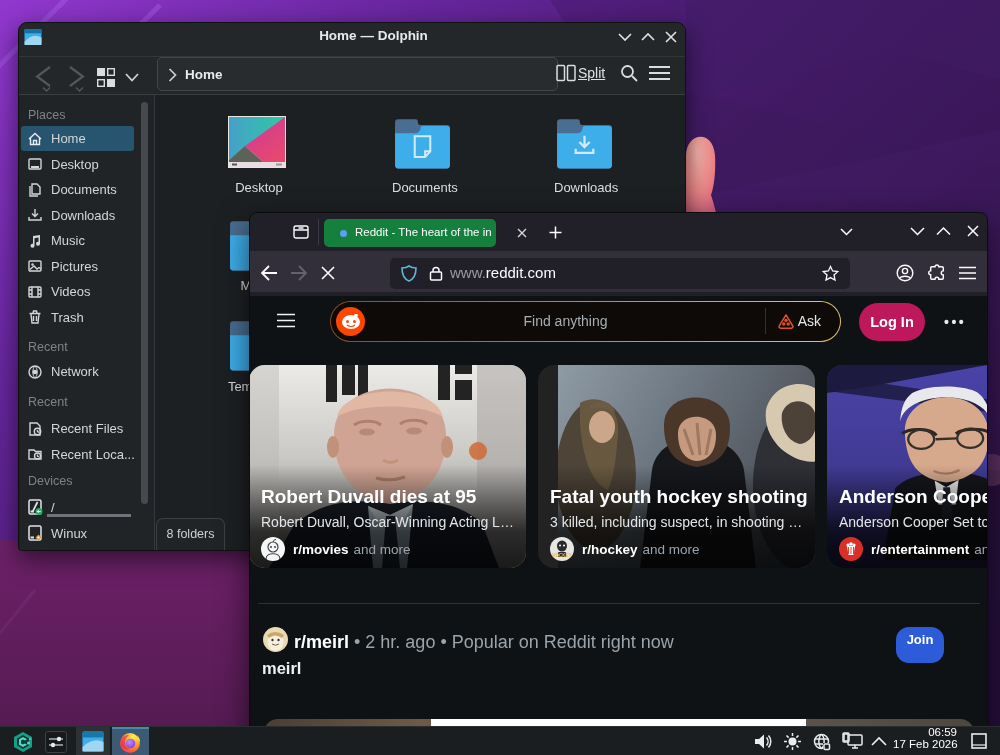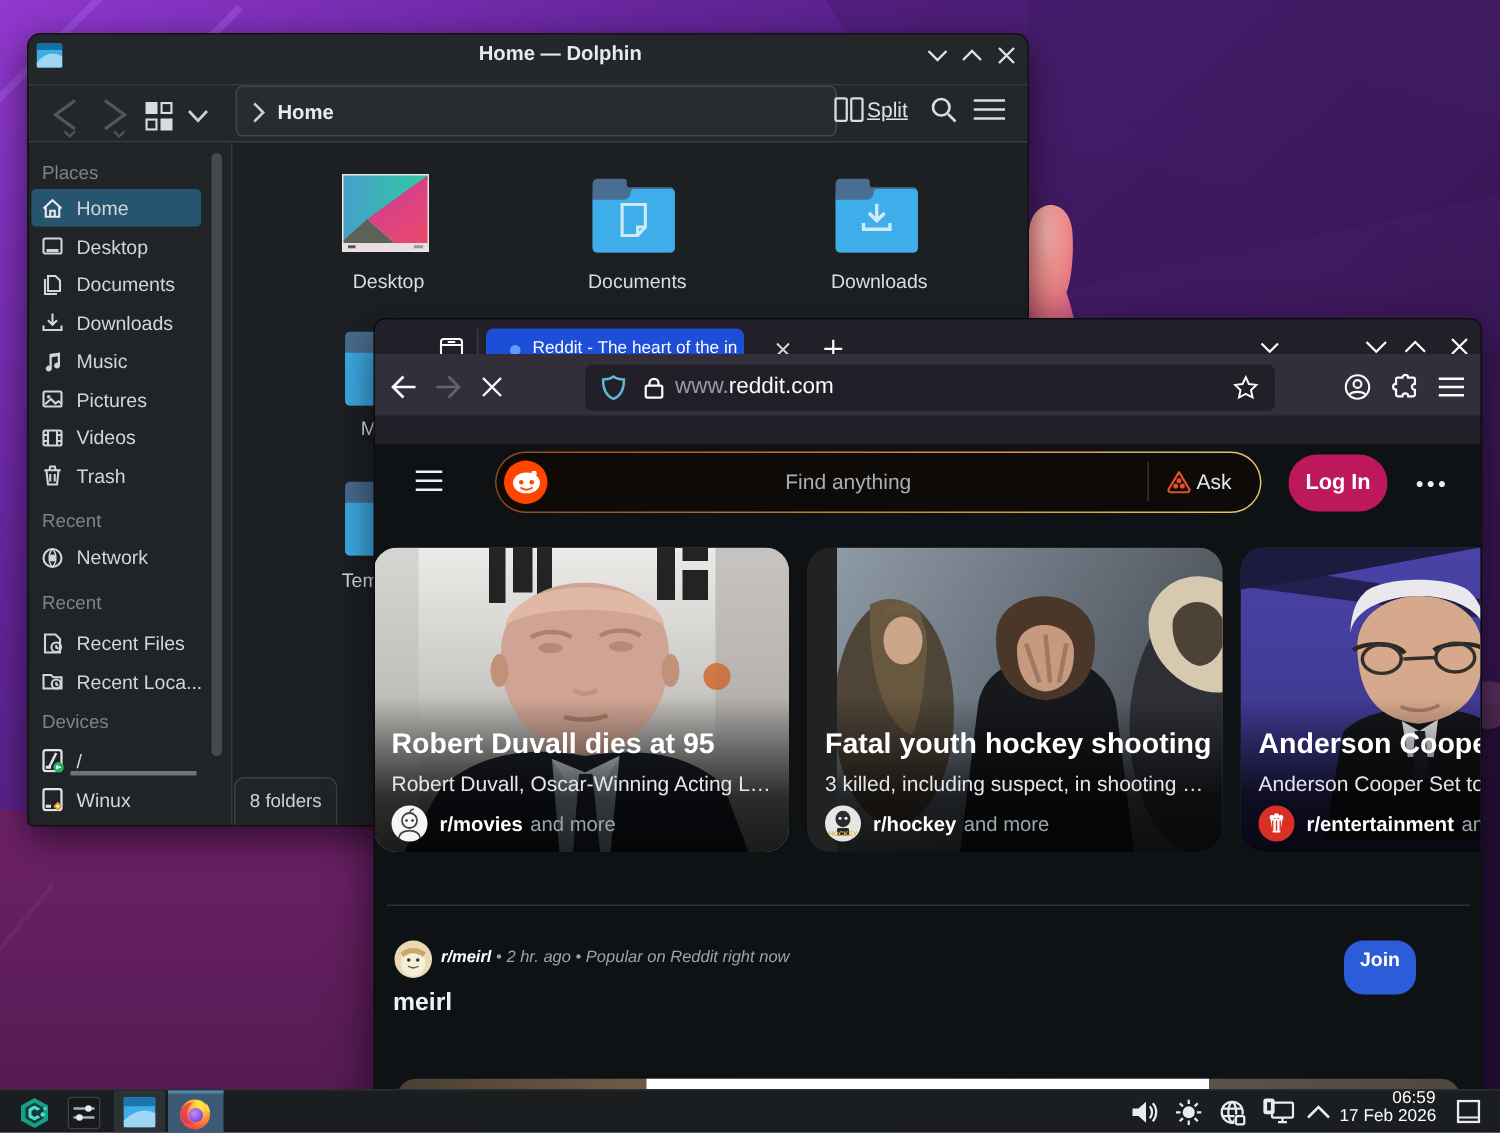--- a/index.html
+++ b/index.html
@@ -17,22 +17,22 @@
 #d-side { left:2px; top:72px; width:113px; height:449px; color:#d3d6d8; font-size:13px; }
 .srow { position:absolute; left:0; width:113px; height:25px; display:flex; align-items:center; white-space:nowrap; overflow:hidden; }
 .srow .ic { width:16px; height:16px; margin-left:6px; margin-right:8px; flex:none; }
 .shead { position:absolute; left:7px; color:#7e8387; font-size:12.5px; }
 #d-view-scroll { left:122px; top:79px; width:7px; height:402px; background:#46494d; border-radius:4px; }
 #d-status { left:137px; top:495px; width:69px; height:35px; background:#202427; border:1px solid #3c4043; border-bottom:none; border-radius:7px 7px 0 0; color:#cfd2d4; font-size:12.5px; text-align:center; line-height:30px; }
 .dlabel { position:absolute; color:#dcdfe1; font-size:13px; text-align:center; }
 
 #firefox { left:249px; top:212px; width:739px; height:534px; background:#211f28; border-radius:8px 8px 0 0; box-shadow:0 10px 30px rgba(0,0,0,.6); overflow:hidden; border:1px solid #0c0c0f; }
 #f-tabs { left:0; top:0; width:100%; height:38px; background:#211f28; }
-#f-tab { left:74px; top:6px; width:172px; height:28px; background:#1d4ed8; border-radius:5px; color:#fbfbfe; font-size:11.5px; }
-#f-nav { left:0; top:23px; width:100%; height:41px; background:#322f3a;padding-left:40px; }
+#f-tab { left:74px; top:6px; width:172px; height:28px; background:#15803d; border-radius:5px; color:#fbfbfe; font-size:11.5px; }
+#f-nav { left:0; top:38px; width:100%; height:41px; background:#322f3a;padding-left:40px; }
 #f-url { left:140px; top:7px; width:460px; height:31px; background:#211f28; border-radius:5px; }
 #f-content { left:0; top:83px; width:737px; height:451px; background:#0f1215; overflow:hidden; }
 
 #r-head { left:0; top:0; width:100%; height:53px; background:#0f1215; }
 #r-search { position:absolute; left:80px; top:5px; width:511px; height:41px; border-radius:21px; background:linear-gradient(90deg,#8a4a20,#c97b30 45%,#e6c46a); padding:0; }
 #r-search::before { content:""; position:absolute; left:1.2px; top:1.2px; right:1.2px; bottom:1.2px; border-radius:20px; background:#0d0a08; }
 .card { position:absolute; top:69px; width:277px; height:203px; border-radius:16px; overflow:hidden; background:#222; }
 .ctitle { position:absolute; left:12px; color:#fff; font-size:19px; font-weight:bold; }
 .csub { position:absolute; left:12px; color:#e3e6e8; font-size:14px; white-space:nowrap; }
 .cgroup { position:absolute; left:12px; display:flex; align-items:center; color:#fff; font-size:13.5px; font-weight:bold; }
@@ -478,21 +478,21 @@
 
       <div class="abs" style="left:13px;top:331px;width:25px;height:25px;border-radius:50%;background:#ead9b2;overflow:hidden;">
           <svg width="25" height="25" viewBox="0 0 25 25">
             <ellipse cx="12.5" cy="15" rx="8" ry="9" fill="#f6efdc"></ellipse>
             <circle cx="9.5" cy="13" r="1.2" fill="#333"></circle>
             <circle cx="15.5" cy="13" r="1.2" fill="#333"></circle>
             <path d="M9,17 Q12.5,19.5 16,17" stroke="#7a5c3a" stroke-width="1" fill="none"></path>
             <path d="M4,8 Q12,2 21,8 L19,11 Q12,6 6,11 Z" fill="#caa86a"></path>
           </svg>
         </div>
-      <div class="abs" style="left:44px;top:336px;font-size:11px;color:#fff;font-weight:bold;font-style:italic;">r/meirl <span style="color:#9aa4aa;font-weight:normal;"> • 2 hr. ago • Popular on Reddit right now</span></div>
+      <div class="abs" style="left:44px;top:336px;font-size:18px;color:#fff;font-weight:bold;">r/meirl <span style="color:#9aa4aa;font-weight:normal;"> • 2 hr. ago • Popular on Reddit right now</span></div>
       <div class="abs" style="left:646px;top:331px;width:48px;height:36px;border-radius:13px;background:#2d5cd8;color:#fff;font-size:13px;font-weight:bold;text-align:center;line-height:25px;">Join</div>
       <div class="abs" style="left:12px;top:363px;color:#eef1f2;font-size:16.5px;font-weight:bold;">meirl</div>
       <div class="abs" style="left:14px;top:387px;width:710px;height:64px;border-radius:14px 14px 0 0;overflow:hidden;margin-top:36px;">
         <div class="abs" style="left:0;top:0;width:100%;height:100%;background:linear-gradient(90deg,#4a3e33,#6e5a46 22%,#4a443c 58%,#5b544a 75%,#4e473e);"></div>
         <div class="abs" style="left:167px;top:0;width:375px;height:64px;background:#fff;"></div>
         <div class="abs" style="left:188px;top:13px;width:33px;height:33px;border-radius:50%;background:#3c2e28;overflow:hidden;">
             <svg width="33" height="33" viewBox="0 0 33 33">
               <ellipse cx="16.5" cy="15" rx="8" ry="10" fill="#c98f63"></ellipse>
               <path d="M8,4 C14,0 24,2 27,10 C28,16 27,24 25,30 L20,30 C24,22 24,12 20,8 C16,6 10,8 8,4 Z" fill="#241a16"></path>
               <path d="M8,6 C5,12 6,24 9,30 L13,30 C10,22 10,12 12,8 Z" fill="#241a16"></path>

